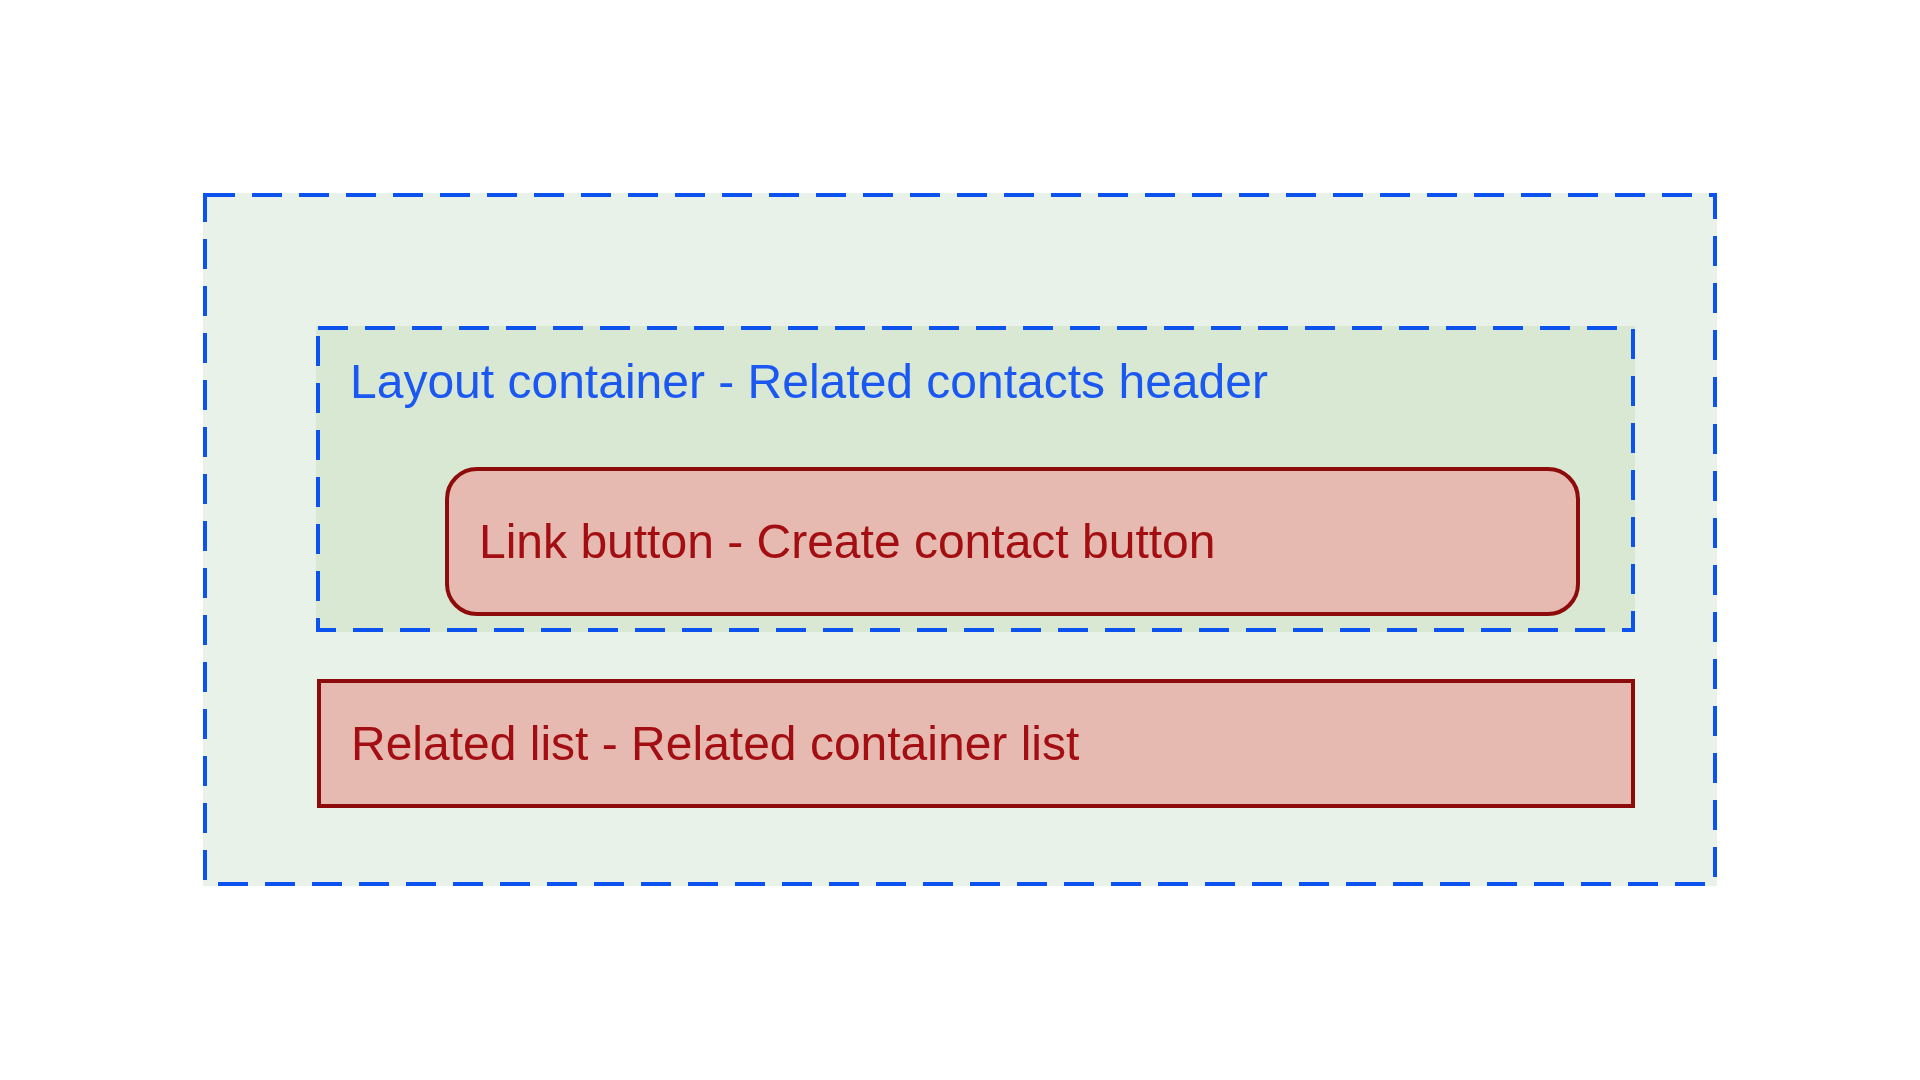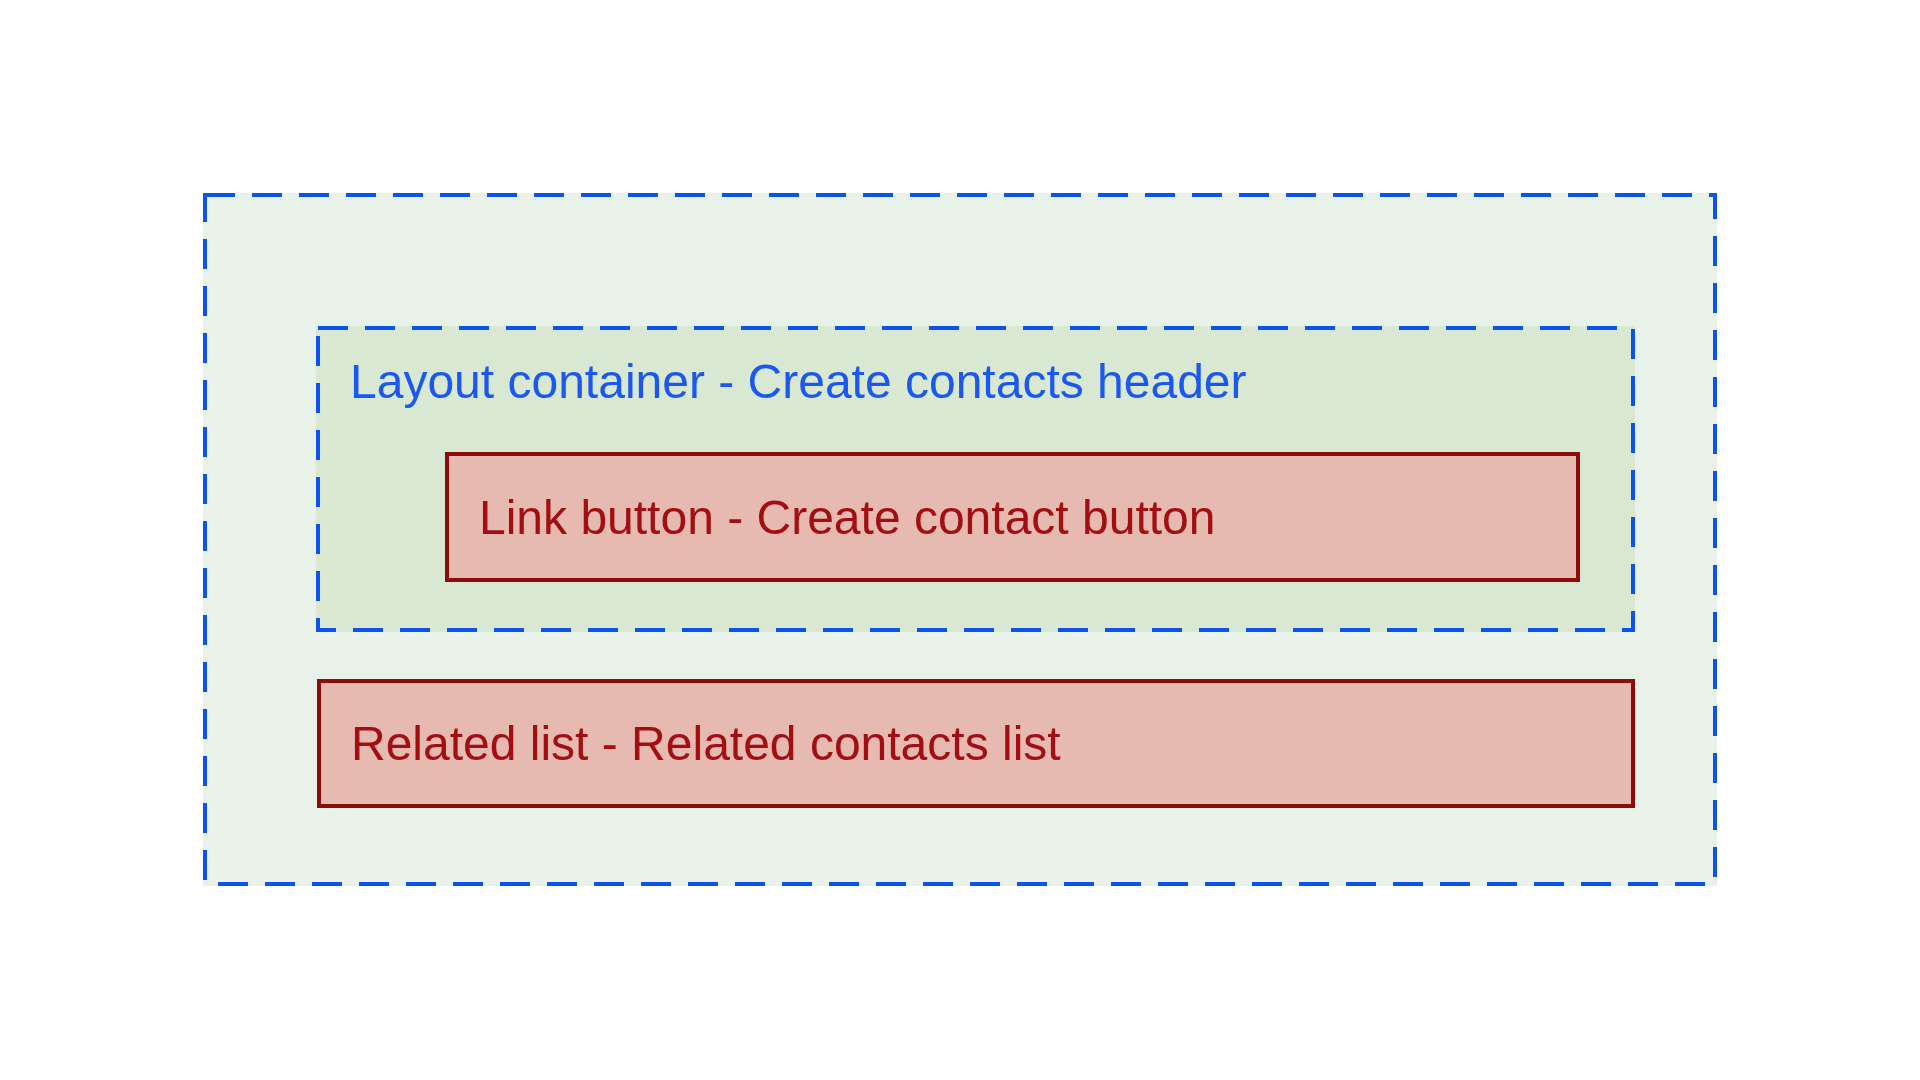--- a/index.html
+++ b/index.html
@@ -36,41 +36,41 @@
   }
   .red-box{
     background:var(--pink-fill);
     border:4px solid var(--red-border);
     display:flex;align-items:center;
     color:var(--red-text);
     font-size:48px;white-space:nowrap;
     padding-left:30px;
   }
   .link-button{
-    left:129px;top:126px;width:1135px;height:130px;
+    left:129px;top:141px;width:1135px;height:149px;border-radius:32px;
   }
   .related-list{
     left:114px;top:486px;width:1318px;height:129px;
   }
 </style>
 </head>
 <body>
 
 <div class="stage">
 
   <div class="box outer-container">
     <svg class="dash-svg" viewBox="0 0 1514 693" preserveAspectRatio="none">
       <rect x="2" y="2" width="1510" height="689" fill="none" stroke="#0c52ef" stroke-width="4" stroke-dasharray="30 17"></rect>
     </svg>
 
     <div class="box header-container">
       <svg class="dash-svg" viewBox="0 0 1319 306" preserveAspectRatio="none">
         <rect x="2" y="2" width="1315" height="302" fill="none" stroke="#0c52ef" stroke-width="4" stroke-dasharray="30 17"></rect>
       </svg>
-      <div class="container-label">Layout container - Create contacts header</div>
+      <div class="container-label">Layout container - Related contacts header</div>
 
       <div class="box red-box link-button">Link button - Create contact button</div>
     </div>
 
-    <div class="box red-box related-list">Related list - Related contacts list</div>
+    <div class="box red-box related-list">Related list - Related container list</div>
   </div>
 
 </div>
 
 </body></html>

